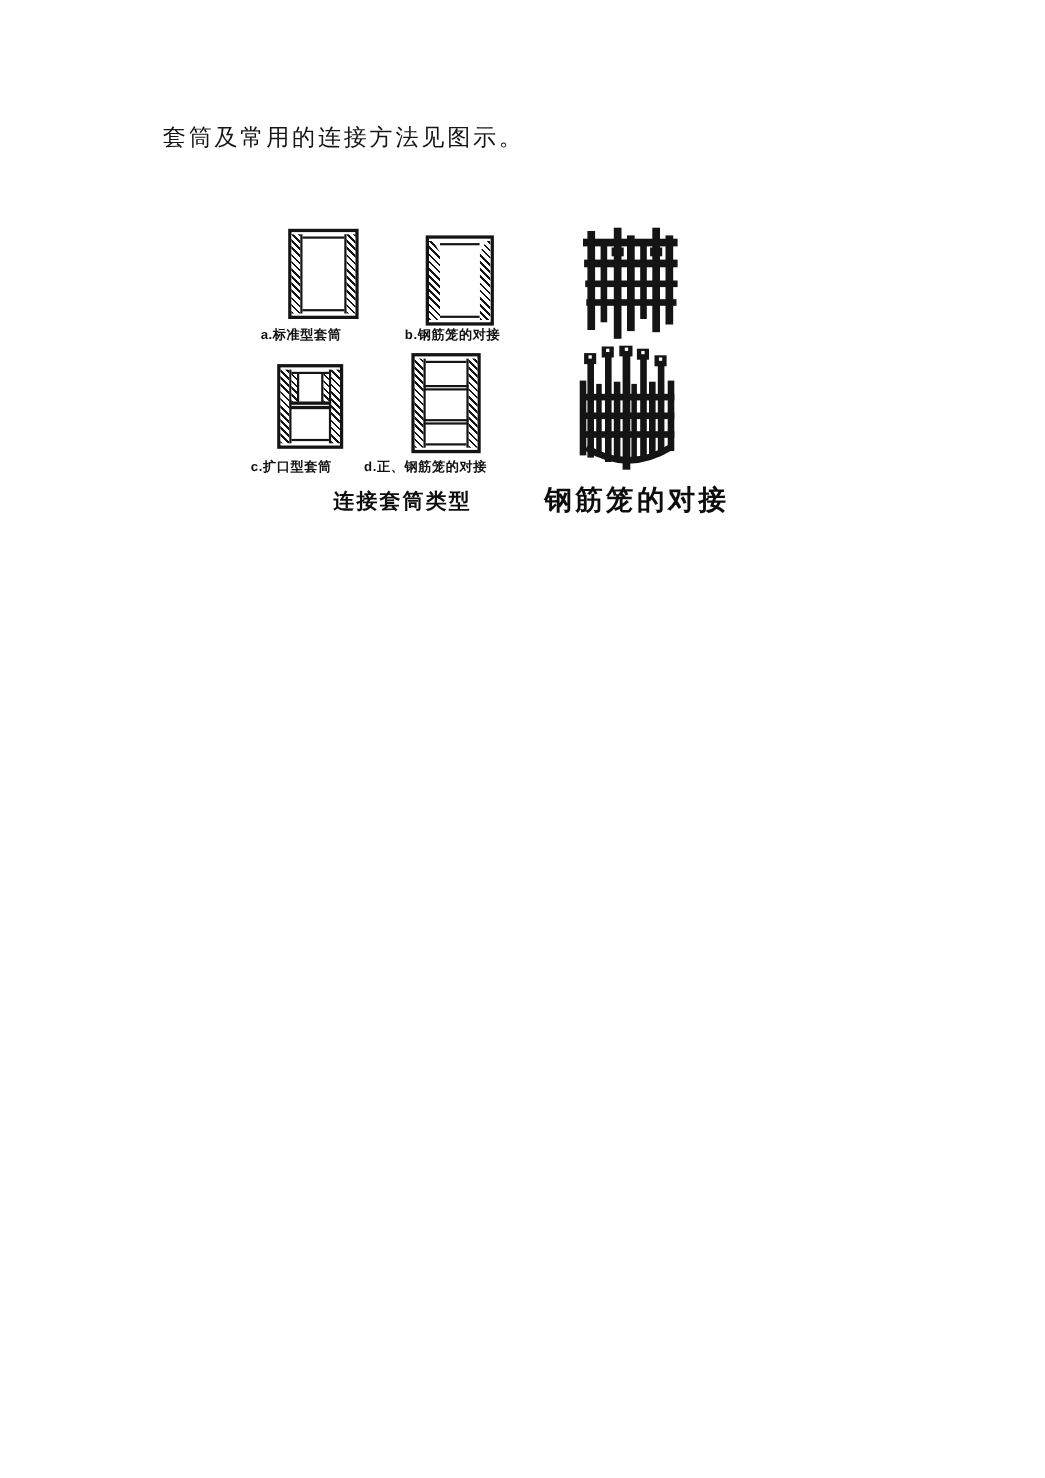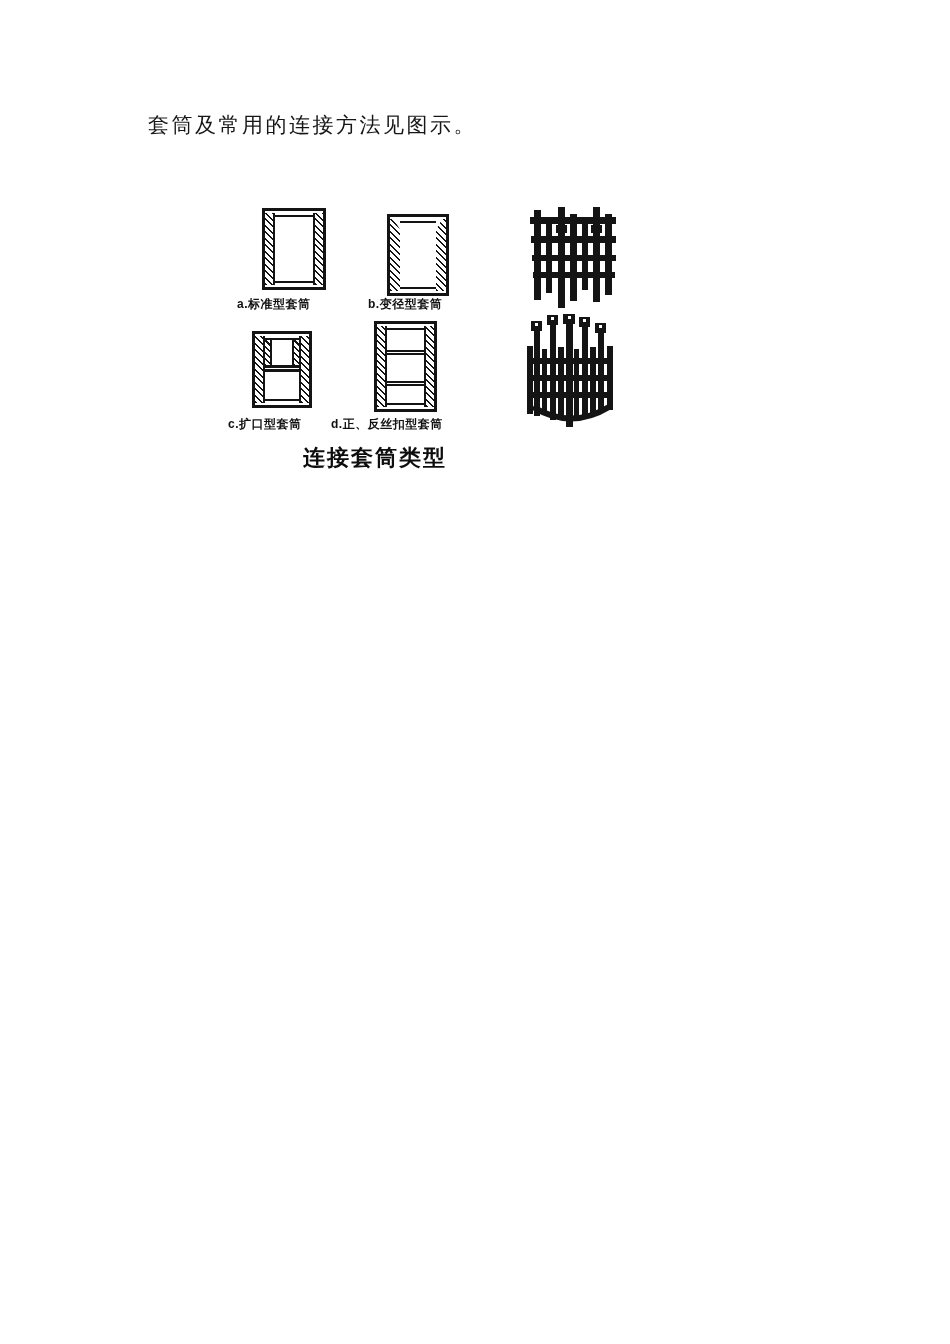--- a/index.html
+++ b/index.html
@@ -47,21 +47,21 @@
     position:absolute;
     font-family:"Liberation Sans", sans-serif;
     font-weight:bold; font-size:12px; color:#111;
     white-space:nowrap; letter-spacing:0.5px;
   }
   .caption {
     position:absolute;
     font-family:"Liberation Sans", sans-serif;
     font-weight:bold; color:#0d0d0d; white-space:nowrap;
   }
-  .caption.left-cap  { left:303px; top:443px; font-size:22px; letter-spacing:2px; }
+  .caption.left-cap  { left:303px; top:443px; font-size:19px; letter-spacing:2px; }
   .caption.right-cap { left:495px; top:438px; font-size:25px; letter-spacing:3px; }
   .cage { position:absolute; }
 </style>
 </head>
 <body>
 
 <div class="page">
 
   <div class="intro">套筒及常用的连接方法见图示。</div>
 
@@ -72,42 +72,42 @@
     <div class="lip bottom"></div>
   </div>
   <div class="sleeve-label" style="left:237px; top:296px;">a.标准型套筒</div>
 
   <div class="sleeve" style="left:387px; top:214px; width:62px; height:82px;">
     <div class="wall left flared-l"></div>
     <div class="wall right flared-r"></div>
     <div class="lip top"></div>
     <div class="lip bottom"></div>
   </div>
-  <div class="sleeve-label" style="left:368px; top:296px;">b.变径型套筒</div>
+  <div class="sleeve-label" style="left:368px; top:296px;">b.钢筋笼的对接</div>
 
   <div class="sleeve" style="left:252px; top:331px; width:60px; height:77px;">
     <div class="wall left"></div>
     <div class="wall right"></div>
     <div class="lip top"></div>
     <div class="lip bottom"></div>
     <div class="step l" style="height:26px;"></div>
     <div class="step r" style="height:26px;"></div>
     <div class="divider" style="top:31px;"></div>
   </div>
   <div class="sleeve-label" style="left:228px; top:416px;">c.扩口型套筒</div>
 
   <div class="sleeve" style="left:374px; top:321px; width:63px; height:91px;">
     <div class="wall left"></div>
     <div class="wall right"></div>
     <div class="lip top"></div>
     <div class="lip bottom"></div>
     <div class="divider" style="top:26px; height:5px; border-top-width:2.5px; border-bottom-width:2.5px;"></div>
     <div class="divider" style="top:57px; height:5px; border-top-width:2.5px; border-bottom-width:2.5px;"></div>
   </div>
-  <div class="sleeve-label" style="left:331px; top:416px;">d.正、反丝扣型套筒</div>
+  <div class="sleeve-label" style="left:331px; top:416px;">d.正、钢筋笼的对接</div>
 
   <div class="caption left-cap">连接套筒类型</div>
 
   <svg class="cage" style="left:528px; top:205px;" width="92" height="107" viewBox="0 0 92 107">
     <g fill="#141414">
       <rect x="2" y="12" width="86" height="7"></rect>
       <rect x="3" y="31" width="85" height="7"></rect>
       <rect x="4" y="50" width="84" height="6"></rect>
       <rect x="5" y="67" width="82" height="6"></rect>
       <rect x="6" y="5" width="7" height="90"></rect>
@@ -151,14 +151,15 @@
     <g fill="#ffffff">
       <rect x="9" y="9" width="3" height="3"></rect>
       <rect x="25" y="3" width="3" height="3"></rect>
       <rect x="42" y="2" width="3" height="3"></rect>
       <rect x="57" y="5" width="3" height="3"></rect>
       <rect x="73" y="11" width="3" height="3"></rect>
     </g>
     <path d="M7,93 Q45,116 83,93" fill="none" stroke="#141414" stroke-width="6"></path>
   </svg>
 
+  <div class="caption right-cap">钢筋笼的对接</div>
 
 </div>
 
 </body></html>

